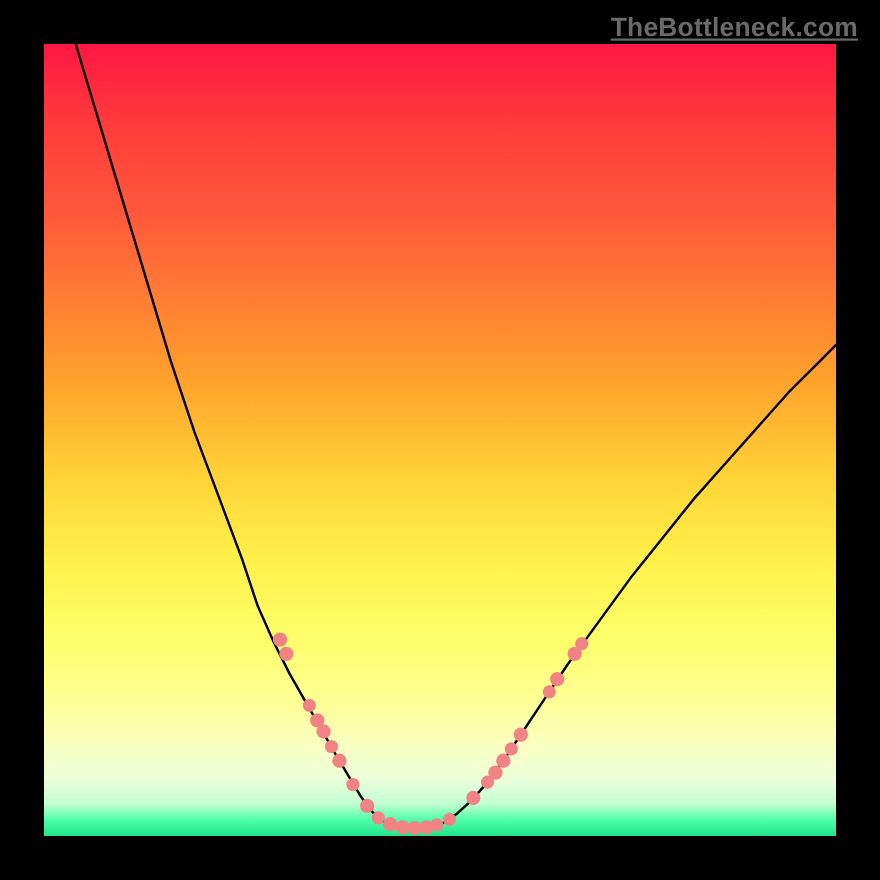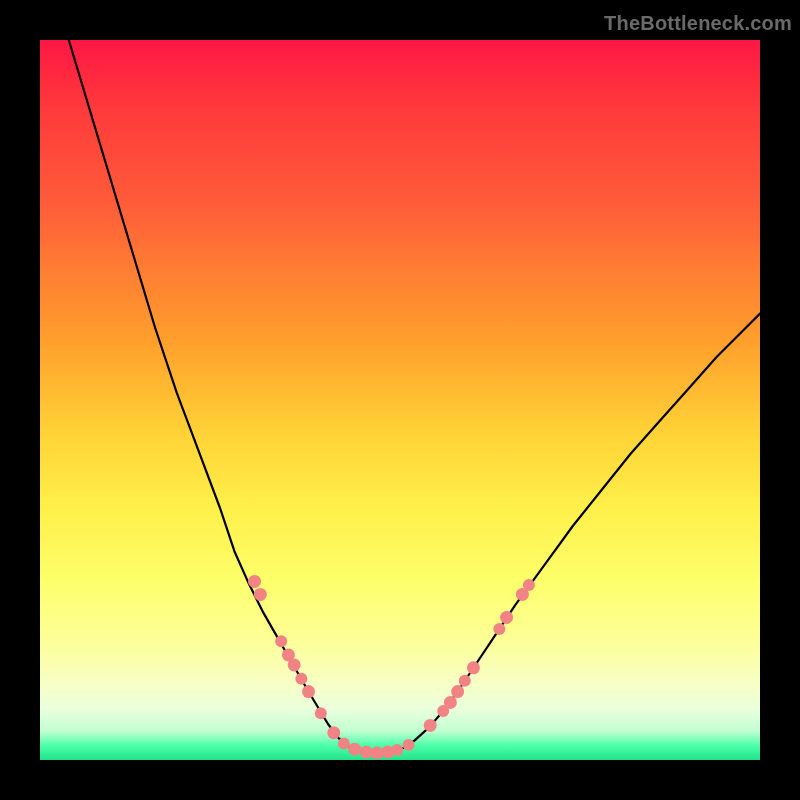--- a/index.html
+++ b/index.html
@@ -28,26 +28,27 @@
       #f8ffc3 89%,
       #eaffdc 93%,
       #c0ffd0 96%,
       #4cffa8 98%,
       #22e38a 100%
     );
   }
   .watermark {
     position: absolute;
     top: 12px;
-    right: 8px;
+    right: 20px;
     font-family: Arial, Helvetica, sans-serif;
-    font-size: 20px;
+    font-size: 24px;
     font-weight: 600;
     color: #6a6a6a;
     letter-spacing: 0.2px;
+    text-decoration: underline;
   }
   svg.curve-layer {
     position: absolute;
     left: 0; top: 0;
     width: 720px; height: 720px;
     overflow: visible;
   }
   .curve {
     fill: none;
     stroke: #000;

